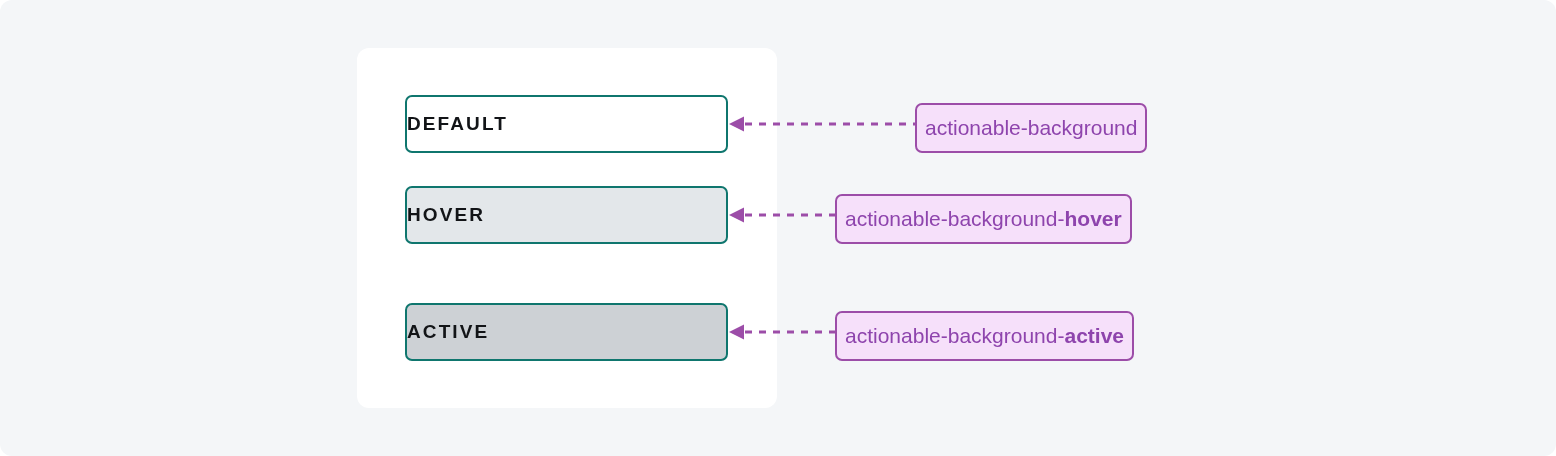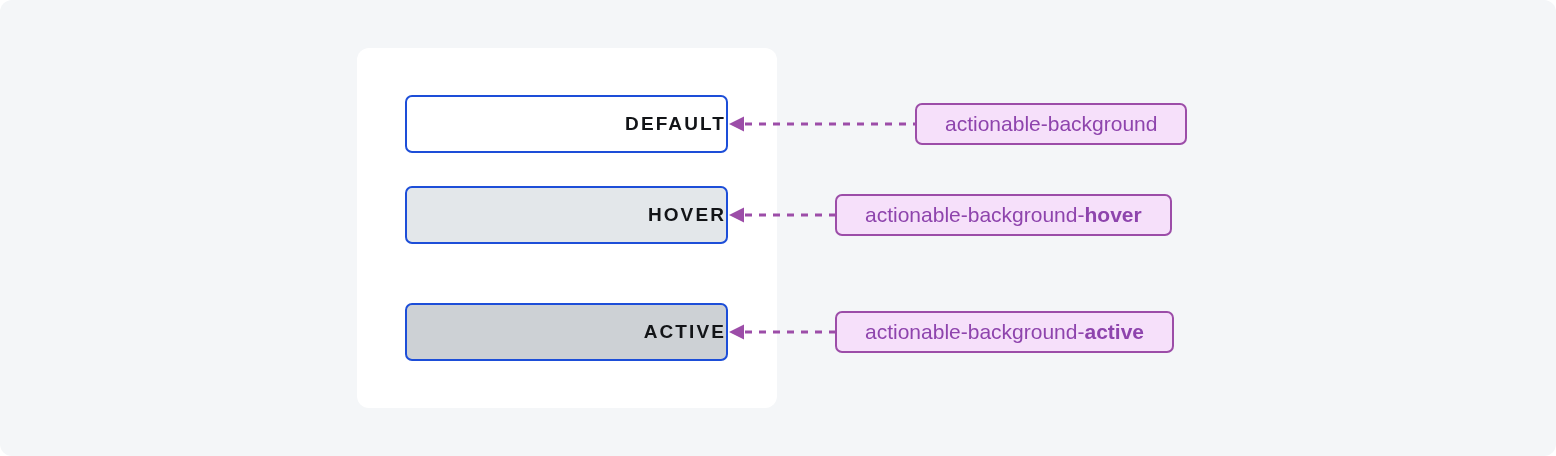--- a/index.html
+++ b/index.html
@@ -48,25 +48,25 @@
   .row-active  { top: 303px; text-decoration: underline; }
 
   
   .state-button {
     position: absolute;
     left: 405px;
     top: 0;
     width: 323px;
     height: 58px;
     box-sizing: border-box;
-    border: 2px solid #1d4ed8;
+    border: 2px solid #0f766e;
     border-radius: 7px;
     display: flex;
     align-items: center;
-    justify-content: flex-end;
+    justify-content: flex-start;
     font-size: 19px;
     font-weight: bold;
     letter-spacing: 2.1px;
     color: #121417;
     text-transform: uppercase;
     font-family: "Liberation Sans", sans-serif;
   }
   .state-button.is-default { background: #ffffff; }
   .state-button.is-hover   { background: #e3e7ea; }
   .state-button.is-active  { background: #cdd1d5; }
@@ -81,28 +81,28 @@
   .connector-default { left: 729px; width: 188px; }
   .connector-hover   { left: 729px; width: 108px; }
   .connector-active  { left: 729px; width: 108px; }
 
   .connector svg { display: block; overflow: visible; }
 
   
   .token-label {
     position: absolute;
     top: 0;
-    height: 42px;
+    height: 50px;
     box-sizing: border-box;
     background: #f6e0fa;
     border: 2px solid #9c4da8;
     border-radius: 7px;
     display: flex;
     align-items: center;
-    padding: 0 28px;
+    padding: 0 8px;
     font-size: 21px;
     color: #8e44ad;
     white-space: nowrap;
     font-family: "Liberation Sans", sans-serif;
   }
   .token-label .suffix-bold {
     font-weight: bold;
     color: #8e44ad;
   }
   .label-default { left: 915px; top: 8px; }

